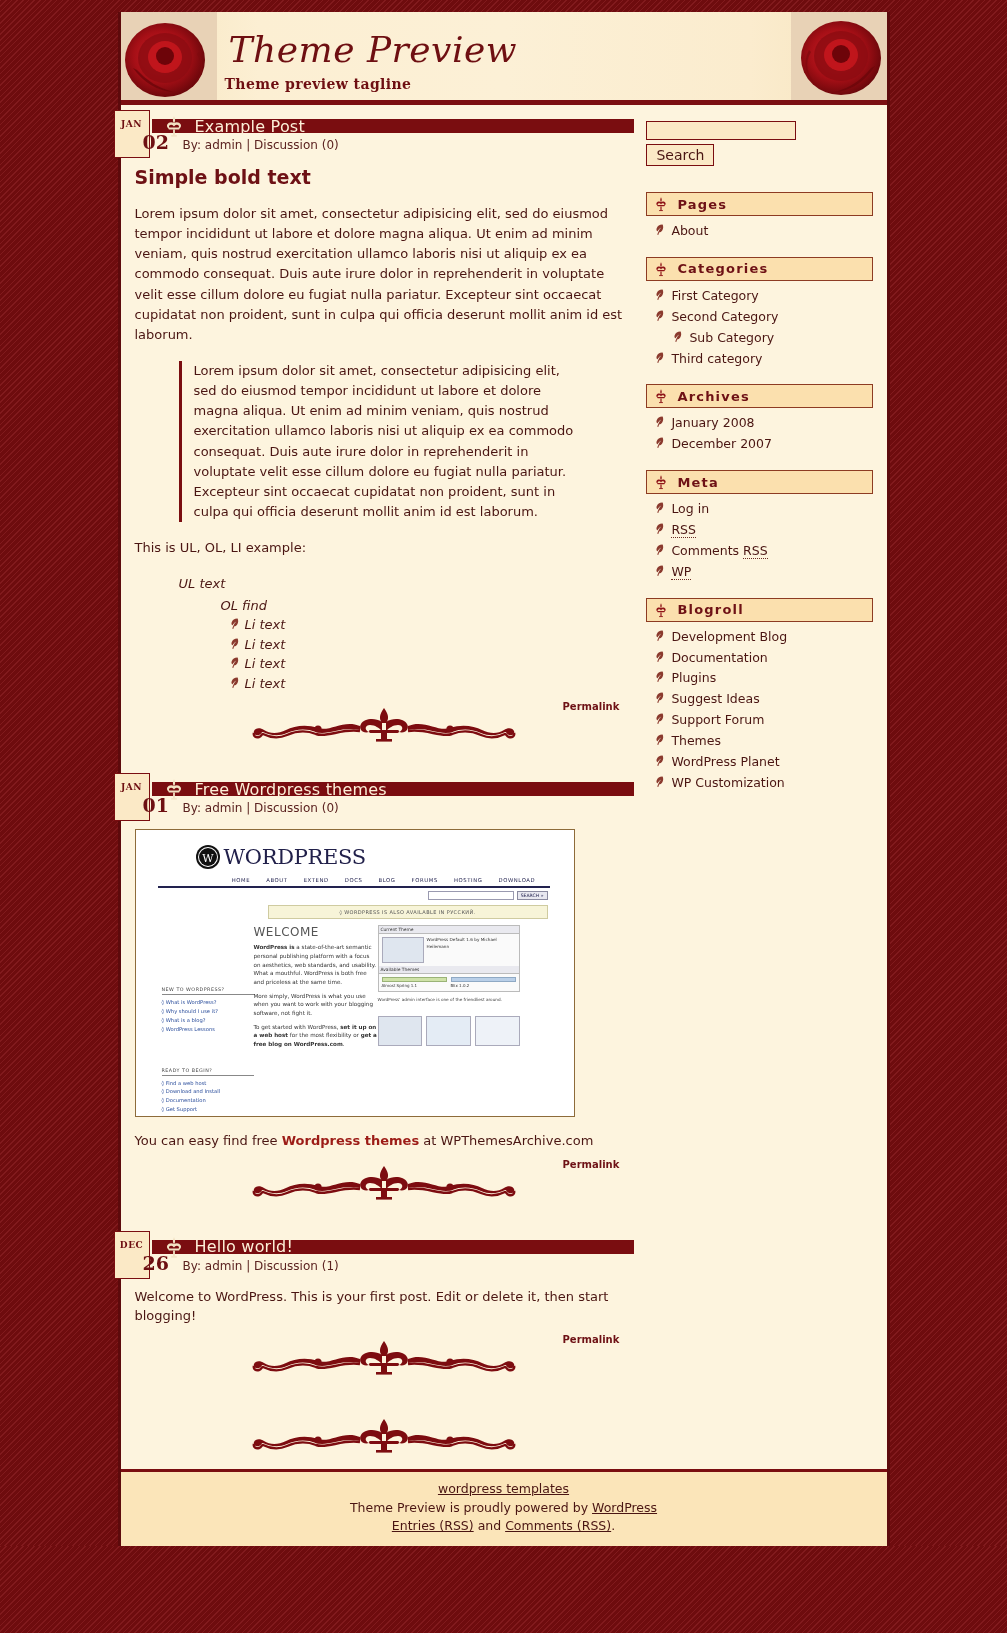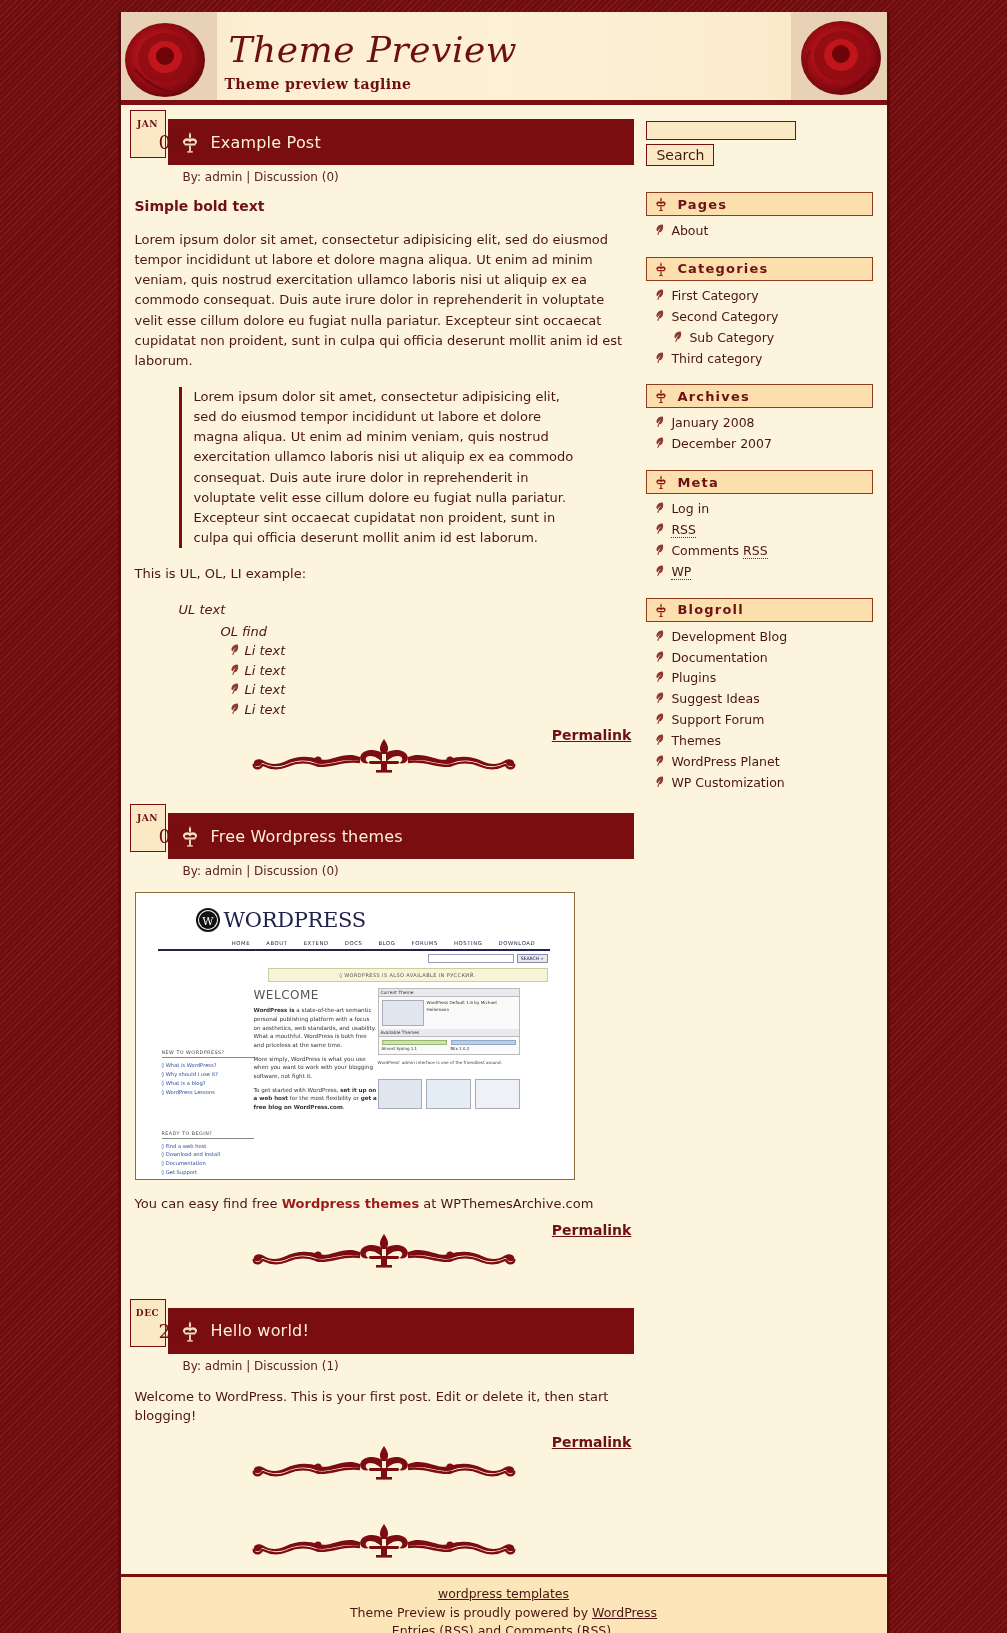--- a/index.html
+++ b/index.html
@@ -66,81 +66,80 @@
 
   
   #main { display: flex; align-items: flex-start; padding: 0; }
   #content { width: 530px; padding: 14px 12px 10px 14px; }
   #sidebar { width: 242px; padding: 16px 14px 10px 0px; }
 
   
   .post { margin-bottom: 38px; }
   .post-headline {
     position: relative;
-    height: 46px;
+    height: 14px;
     background: #7a0d10;
-    margin-left: 33px;
+    margin-left: 17px;
     display: flex;
     align-items: center;
   }
   .date-box {
     position: absolute;
     left: -38px; top: -9px;
     width: 36px; height: 48px;
     background: #fbe9c6;
     border: 1px solid #7a0d10;
     text-align: center;
     font-family: "DejaVu Serif", "Liberation Serif", serif;
     color: #6e0f12;
     line-height: 1;
     z-index: 3;
   }
   .date-mon { display:block; font-size: 9px; letter-spacing: .5px; padding-top: 9px; font-weight: bold;}
-  .date-day { display:block; font-size: 19px; font-weight: normal; padding-top: 4px; padding-left: 28px; }
+  .date-day { display:block; font-size: 19px; font-weight: bold; padding-top: 4px; padding-left: 28px; }
   .fleur-mini { width: 24px; height: 24px; margin-left: 10px; flex: 0 0 auto; }
   .post-title {
     color: #fdf0d8;
     font-size: 16px;
     margin-left: 9px;
     letter-spacing: .2px;
   }
   .post-meta {
     margin: 5px 0 14px 48px;
     font-size: 12px;
     color: #5b2220;
   }
 
   .post-body p { margin: 0 0 16px 0; line-height: 1.55; }
   .post-body h3.bold-head {
-    font-size: 14px; font-weight: bold; color: #6e1115;
+    font-size: 19px; font-weight: bold; color: #6e1115;
     margin: 2px 0 16px 0;
   }
   .post-body blockquote {
     margin: 0 0 16px 44px;
     padding: 0 0 0 12px;
     border-left: 3px solid #7a0d10;
     line-height: 1.55;
     max-width: 400px;
   }
   .lst { list-style: none; margin: 0; padding: 0; font-style: italic; }
   .lst-ul { margin: 0 0 0 44px; }
   .lst-ol { margin: 2px 0 0 42px; }
   .lst-li { margin: 0 0 0 8px; }
   .lst li { line-height: 1.5; }
   .lst-li li { padding-left: 16px; position: relative; }
   .bullet-ico { position:absolute; left:0; top:3px; width:10px; height:11px; }
 
   .permalink {
     text-align: right;
     font-weight: bold;
-    font-size: 14px;
+    font-size: 10px;
     color: #6e1115;
-    margin: 8px 0 0 0;
+    margin: 8px 12px 0 0;
     padding-right: 3px;
-    text-decoration: underline;
   }
   .divider { width: 100%; text-align: center; margin: -8px 0 0 0; }
   .divider svg { display:block; margin: 0 auto; }
 
   .wp-shot {
     width: 440px;
     border: 1px solid #8d6b3a;
     background: #fff;
     padding: 4px;
     margin: 2px 0 14px 0;

